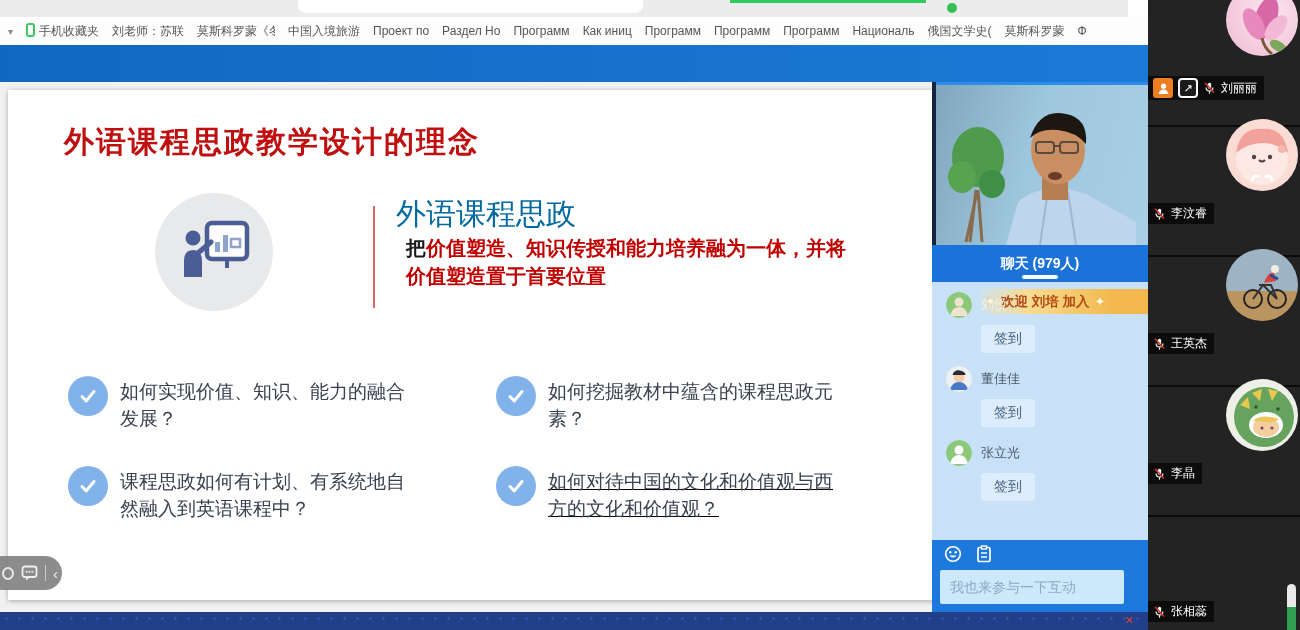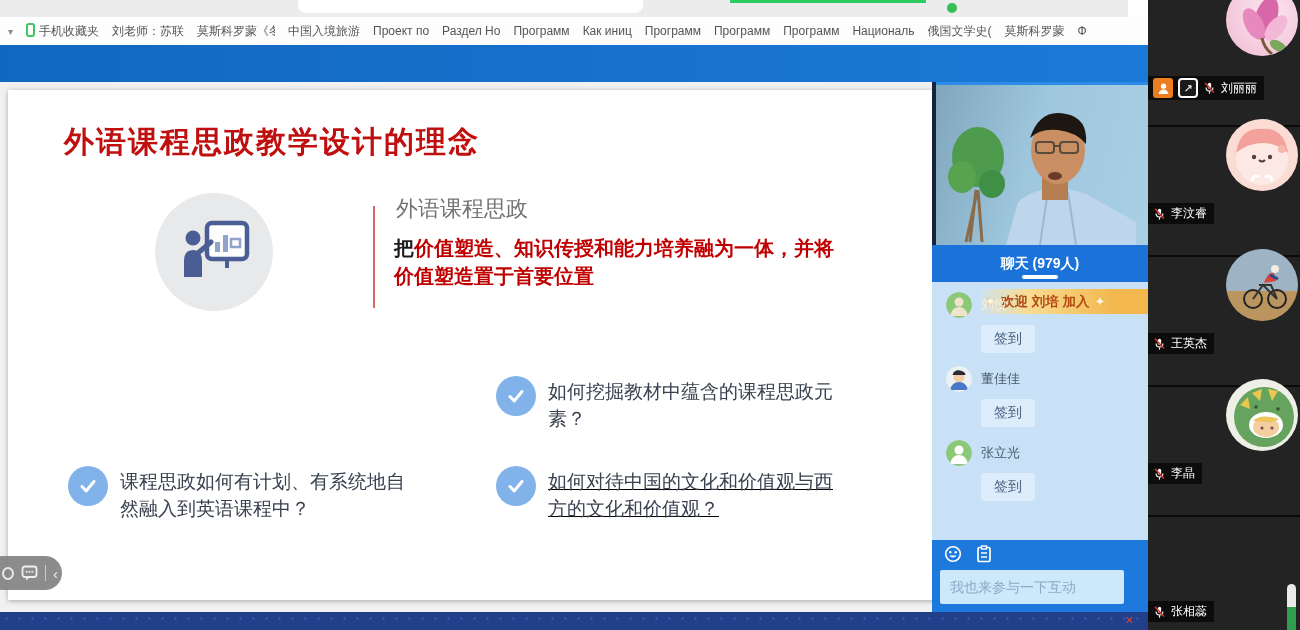--- a/index.html
+++ b/index.html
@@ -28,22 +28,22 @@
   .content { position:absolute; left:0; top:82px; width:1148px; height:530px; background:#f1f1f1; }
 
   
   .slide { position:absolute; left:8px; top:8px; width:1044px; height:510px; background:#fff; box-shadow:0 1px 5px rgba(0,0,0,.3); }
   .slide-title { position:absolute; left:56px; top:32px; font-family:"Liberation Serif","DejaVu Serif",serif;
     font-weight:bold; font-size:30px; letter-spacing:2px; color:#bf0f0f; }
   .icon-circle { position:absolute; left:147px; top:103px; width:118px; height:118px; border-radius:50%;
     background:#e8e9eb; display:flex; align-items:center; justify-content:center; }
   .red-divider { position:absolute; left:365px; top:116px; width:2px; height:102px; background:#e06666; }
   .sec-head { position:absolute; left:388px; top:104px; font-family:Liberation Mono, monospace;
-    font-size:22px; color:#737373; }
-  .sec-body { position:absolute; left:386px; top:144px; width:452px; font-size:20px; font-weight:bold; line-height:28px; color:#c00000; }
+    font-size:30px; color:#0369a1; }
+  .sec-body { position:absolute; left:398px; top:144px; width:452px; font-size:20px; font-weight:bold; line-height:28px; color:#c00000; }
   .sec-body .prefix { color:#1a1a1a; }
   .bullet { position:absolute; display:flex; }
   .bullet .chk { width:40px; height:40px; border-radius:50%; background:#82b2ea; flex:0 0 auto;
     display:flex; align-items:center; justify-content:center; }
   .bullet .txt { margin-left:12px; width:292px; font-size:19px; line-height:27px; color:#39414f; padding-top:2px; }
   .b1 { left:60px; top:286px; } .b2 { left:488px; top:286px; }
   .b3 { left:60px; top:376px; } .b4 { left:488px; top:376px;text-decoration:underline; }
   .page-badge { position:absolute; right:-2px; top:473px; width:32px; height:37px; background:#c00000;
     color:#fff; font-size:20px; font-weight:bold; display:flex; align-items:center; justify-content:center; }
 
@@ -161,20 +161,28 @@
             <circle cx="16" cy="23" r="7.5" fill="#4a5d94"></circle>
             <path d="M7 62 L7 46 Q7 35 16 35 Q25 35 25 46 L25 62 Z" fill="#4a5d94"></path>
             <line x1="21" y1="38" x2="34" y2="27" stroke="#4a5d94" stroke-width="5" stroke-linecap="round"></line>
           </svg>
         </div>
 
         <div class="red-divider"></div>
         <div class="sec-head">外语课程思政</div>
         <div class="sec-body"><span class="prefix">把</span><span>价值塑造、知识传授和能力培养融为一体，并将价值塑造置于首要位置</span></div>
 
+        <div class="bullet b1">
+          <span class="chk">
+              <svg width="20" height="20" viewBox="0 0 20 20">
+                <path d="M4 10.5 L8.2 15 L16 5.5" fill="none" stroke="#fff" stroke-width="3" stroke-linecap="round" stroke-linejoin="round"></path>
+              </svg>
+            </span>
+          <span class="txt">如何实现价值、知识、能力的融合发展？</span>
+        </div>
         <div class="bullet b2">
           <span class="chk">
               <svg width="20" height="20" viewBox="0 0 20 20">
                 <path d="M4 10.5 L8.2 15 L16 5.5" fill="none" stroke="#fff" stroke-width="3" stroke-linecap="round" stroke-linejoin="round"></path>
               </svg>
             </span>
           <span class="txt">如何挖掘教材中蕴含的课程思政元素？</span>
         </div>
         <div class="bullet b3">
           <span class="chk">

